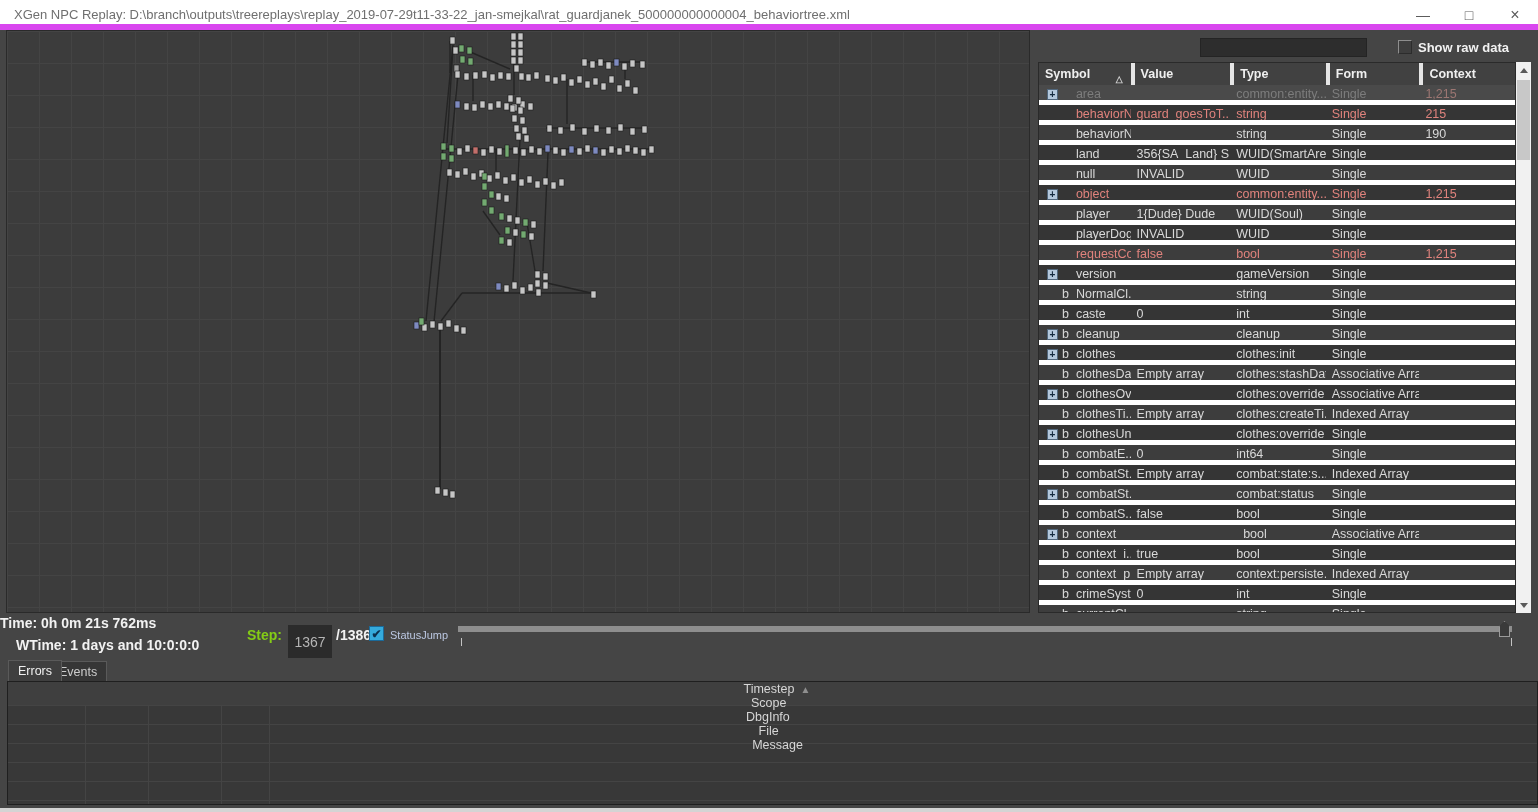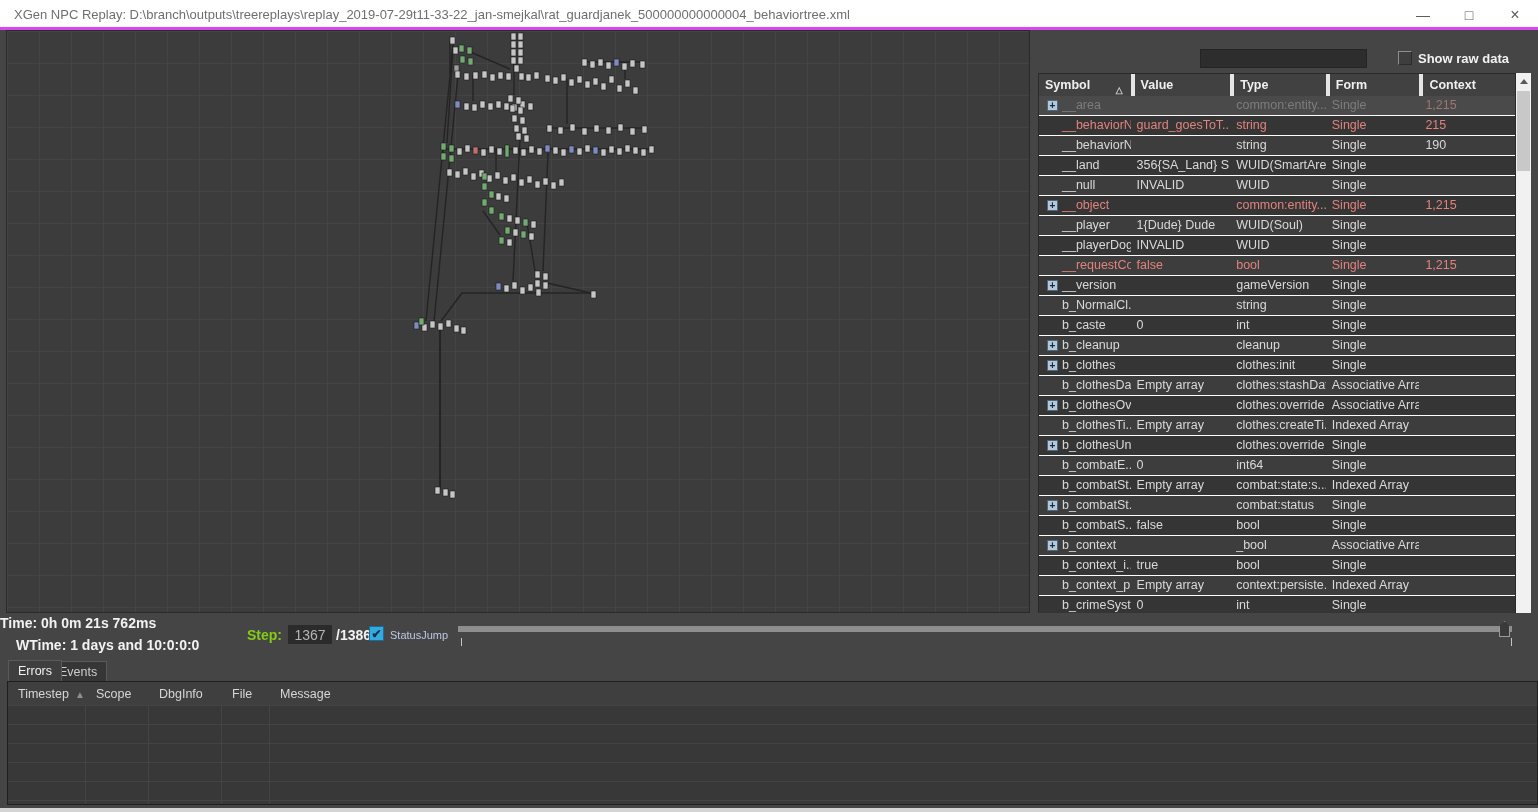--- a/index.html
+++ b/index.html
@@ -1,55 +1,55 @@
 <!DOCTYPE html>
 <html><head>
 <meta charset="utf-8">
 <style>
   * { margin:0; padding:0; box-sizing:border-box; }
   html,body { width:1538px; height:812px; overflow:hidden; background:#454545;
               font-family:"Liberation Sans", sans-serif; }
 
   
   .titlebar { position:absolute; left:0; top:0; width:1538px; height:30px;
-              background:#ffffff; border-bottom:3px solid #d946ef; }
+              background:#ffffff; border-bottom:6px solid #d946ef; }
   .titlebar .title { position:absolute; left:14px; top:7px; font-size:13px; color:#6f6f6f; white-space:nowrap; }
   .win-btn { position:absolute; top:0; width:46px; height:30px; text-align:center;
              line-height:30px; color:#5c5c5c; font-size:14px; }
   .win-min { right:92px; } .win-max { right:46px; } .win-close { right:0; font-size:16px; }
 
   
   .canvas { position:absolute; left:6px; top:30px; width:1024px; height:583px;
             background-color:#3c3c3c; border:1px solid #2a2a2a;
             background-image:
               linear-gradient(#444444 1px, transparent 1px),
               linear-gradient(90deg, #444444 1px, transparent 1px);
             background-size:32px 32px; }
   .canvas svg { position:absolute; left:0; top:0; }
 
   
-  .right-panel { position:absolute; left:1030px; top:41px; width:508px; height:583px; background:#454545; }
+  .right-panel { position:absolute; left:1030px; top:30px; width:508px; height:583px; background:#454545; }
   .search { position:absolute; left:170px; top:8px; width:167px; height:19px;
             background:#2d2d2d; border:1px solid #242424; color:#d0d0d0; font-size:12px; padding:0 4px; }
   .raw-wrap { position:absolute; left:368px; top:9px; height:16px; display:flex; align-items:center; gap:6px; }
   .raw-box { width:14px; height:14px; background:#3e3e3e; border:1px solid #8e8e8e;
              border-bottom-color:#2c2c2c; border-right-color:#2c2c2c; }
   .raw-label { color:#f2f2f2; font-size:13px; font-weight:bold; white-space:nowrap; }
 
   .sym-table { position:absolute; left:8px; top:32px; width:478px; height:551px;
                overflow:hidden; background:#353535; border:1px solid #2a2a2a; }
   .thead { display:flex; height:22px; background:#414141; color:#efefef;
            font-size:12.5px; font-weight:bold; align-items:flex-start; }
   .thead .hcell { height:100%; line-height:22px; padding-left:6px; position:relative; white-space:nowrap; overflow:hidden; }
   .thead .hcell + .hcell { border-left:4px solid #e5e5e5; }
   .sort-up { font-size:9px; color:#cfcfcf; position:absolute; right:8px; top:5px; }
   .c-sym  { width:92px; }  .c-val { width:100px; } .c-type { width:96px; }
   .c-form { width:94px; }  .c-ctx { width:96px; }
   .trow { display:flex; height:20px; align-items:flex-start; background:#3d3d3d;
-          color:#d9d9d9; font-size:12.5px; border-bottom:1px solid #ffffff; }
+          color:#d9d9d9; font-size:12.5px; border-bottom:5px solid #ffffff; }
   .trow.alt { background:#353535; }
   .trow .cell { padding-left:6px; white-space:nowrap; overflow:hidden; height:100%; line-height:19px; }
   .trow.red  { color:#e0837d; }
   .trow.dim  { background:#4a4a4a; color:#7d7d7d; }
   .trow.dim .c-ctx { color:#9c7672; }
   .trow.red .c-ctx { color:#e0837d; }
   .exp { display:inline-block; width:11px; height:11px; margin-right:4px; margin-left:2px;
          background:#b4c8dc; border:1px solid #51677c; color:#14293d; font-size:10px;
          line-height:9px; text-align:center; font-weight:bold; vertical-align:middle; }
   .exp.hide { visibility:hidden; }
@@ -61,21 +61,21 @@
             border-left:4px solid transparent; border-right:4px solid transparent; border-bottom:5px solid #5a5a5a; }
   .tri-down { position:absolute; left:4px; top:6px; width:0; height:0;
             border-left:4px solid transparent; border-right:4px solid transparent; border-top:5px solid #5a5a5a; }
   .v-thumb { position:absolute; left:1px; top:18px; width:13px; height:80px; background:#c8c8c8; }
 
   
   .playback { position:absolute; left:0; top:613px; width:1538px; height:47px; background:#454545; }
   .time-label  { position:absolute; left:0; top:2px;  color:#f2f2f2; font-size:14px; font-weight:bold; }
   .wtime-label { position:absolute; left:16px; top:24px; color:#f2f2f2; font-size:14px; font-weight:bold; }
   .step-label  { position:absolute; left:247px; top:14px; color:#84cc16; font-size:14px; font-weight:bold; }
-  .step-input  { position:absolute; left:288px; top:12px; width:44px; height:19px; background:#2b2b2b;
+  .step-input  { position:absolute; left:288px; top:12px; width:44px; height:33px; background:#2b2b2b;
                  border:none; color:#b5b5b5; font-size:14px; text-align:center; }
   .step-total  { position:absolute; left:336px; top:14px; color:#f2f2f2; font-size:14px; font-weight:bold; }
   .sj-box   { position:absolute; left:369px; top:13px; width:15px; height:15px; background:#35aadc;
               border:1px solid #1a6a9a; color:#0b3050; font-size:12px; line-height:14px;
               text-align:center; font-weight:bold; }
   .sj-label { position:absolute; left:390px; top:16px; color:#bcc8e2; font-size:11px; }
   .slider-track { position:absolute; left:458px; top:13px; width:1054px; height:6px; background:#8e8e8e; }
   .slider-handle { position:absolute; left:1499px; top:8px; width:11px; height:16px; background:#3a3a3a;
                    border:1px solid #9a9a9a;
                    clip-path:polygon(50% 0, 100% 35%, 100% 100%, 0 100%, 0 35%); }
@@ -85,21 +85,21 @@
   
   .tabbar { position:absolute; left:0; top:660px; width:1538px; height:21px; background:#454545; }
   .tab { position:absolute; top:1px; height:20px; padding:0 9px; font-size:12.5px; line-height:20px;
          color:#cccccc; background:#363636; border:1px solid #5a5a5a; border-bottom:none; }
   .tab.active { background:#3f3f3f; color:#f0f0f0; top:0; height:21px; z-index:2; }
   .tab-errors { left:8px; } .tab-events { left:49px; }
 
   
   .errors { position:absolute; left:7px; top:681px; width:1531px; height:124px;
             background:#383838; border:1px solid #1f1f1f; overflow:hidden; }
-  .ehead { display:flex; height:23px; background:#3f3f3f; color:#d6d6d6; font-size:12.5px; align-items:center; }
+  .ehead { display:flex; height:23px; background:#3f3f3f; color:#d6d6d6; font-size:12.5px; align-items:center;flex-direction:column; }
   .ehead .ecell { padding-left:10px; white-space:nowrap; position:relative; }
   .erow { display:flex; height:19px; border-top:1px solid #444444; }
   .erow .ecell { border-right:1px solid #444444; height:100%; }
   .erow .ecell:last-child { border-right:none; }
   .e-ts { width:78px; } .e-sc { width:63px; } .e-db { width:73px; } .e-fi { width:48px; } .e-ms { flex:1; }
   .esort { color:#8f8f8f; font-size:10px; margin-left:6px; }
 
   .bottom-strip { position:absolute; left:0; top:805px; width:1538px; height:7px; background:#454545; }
   .bottom-edge  { position:absolute; left:0; top:808px; width:1538px; height:4px; background:#d4d4d4; }
 </style>

